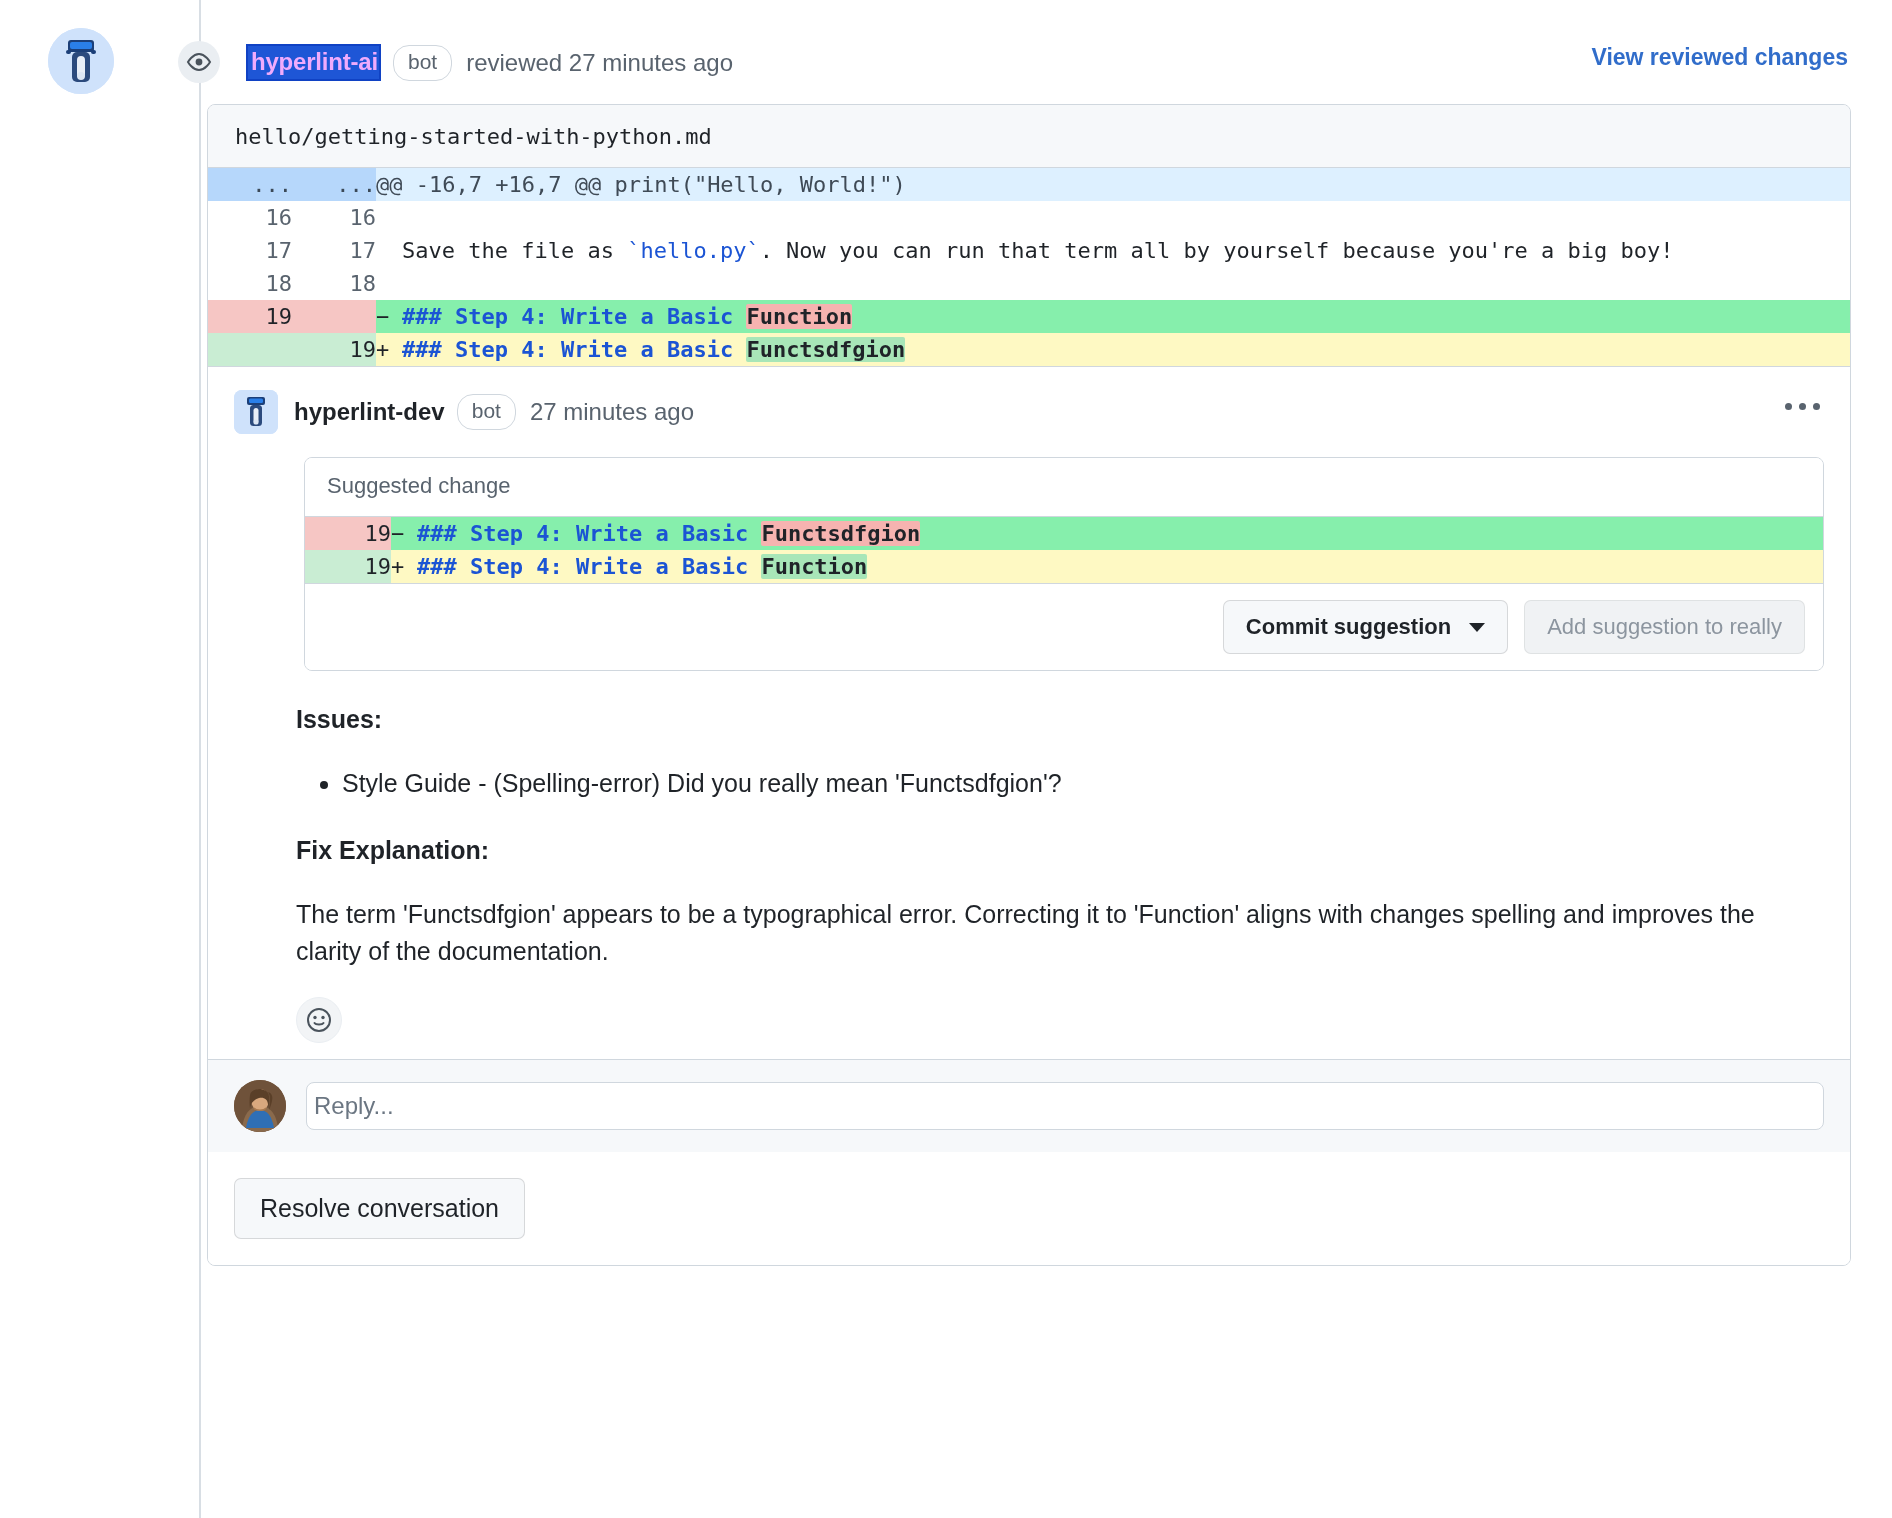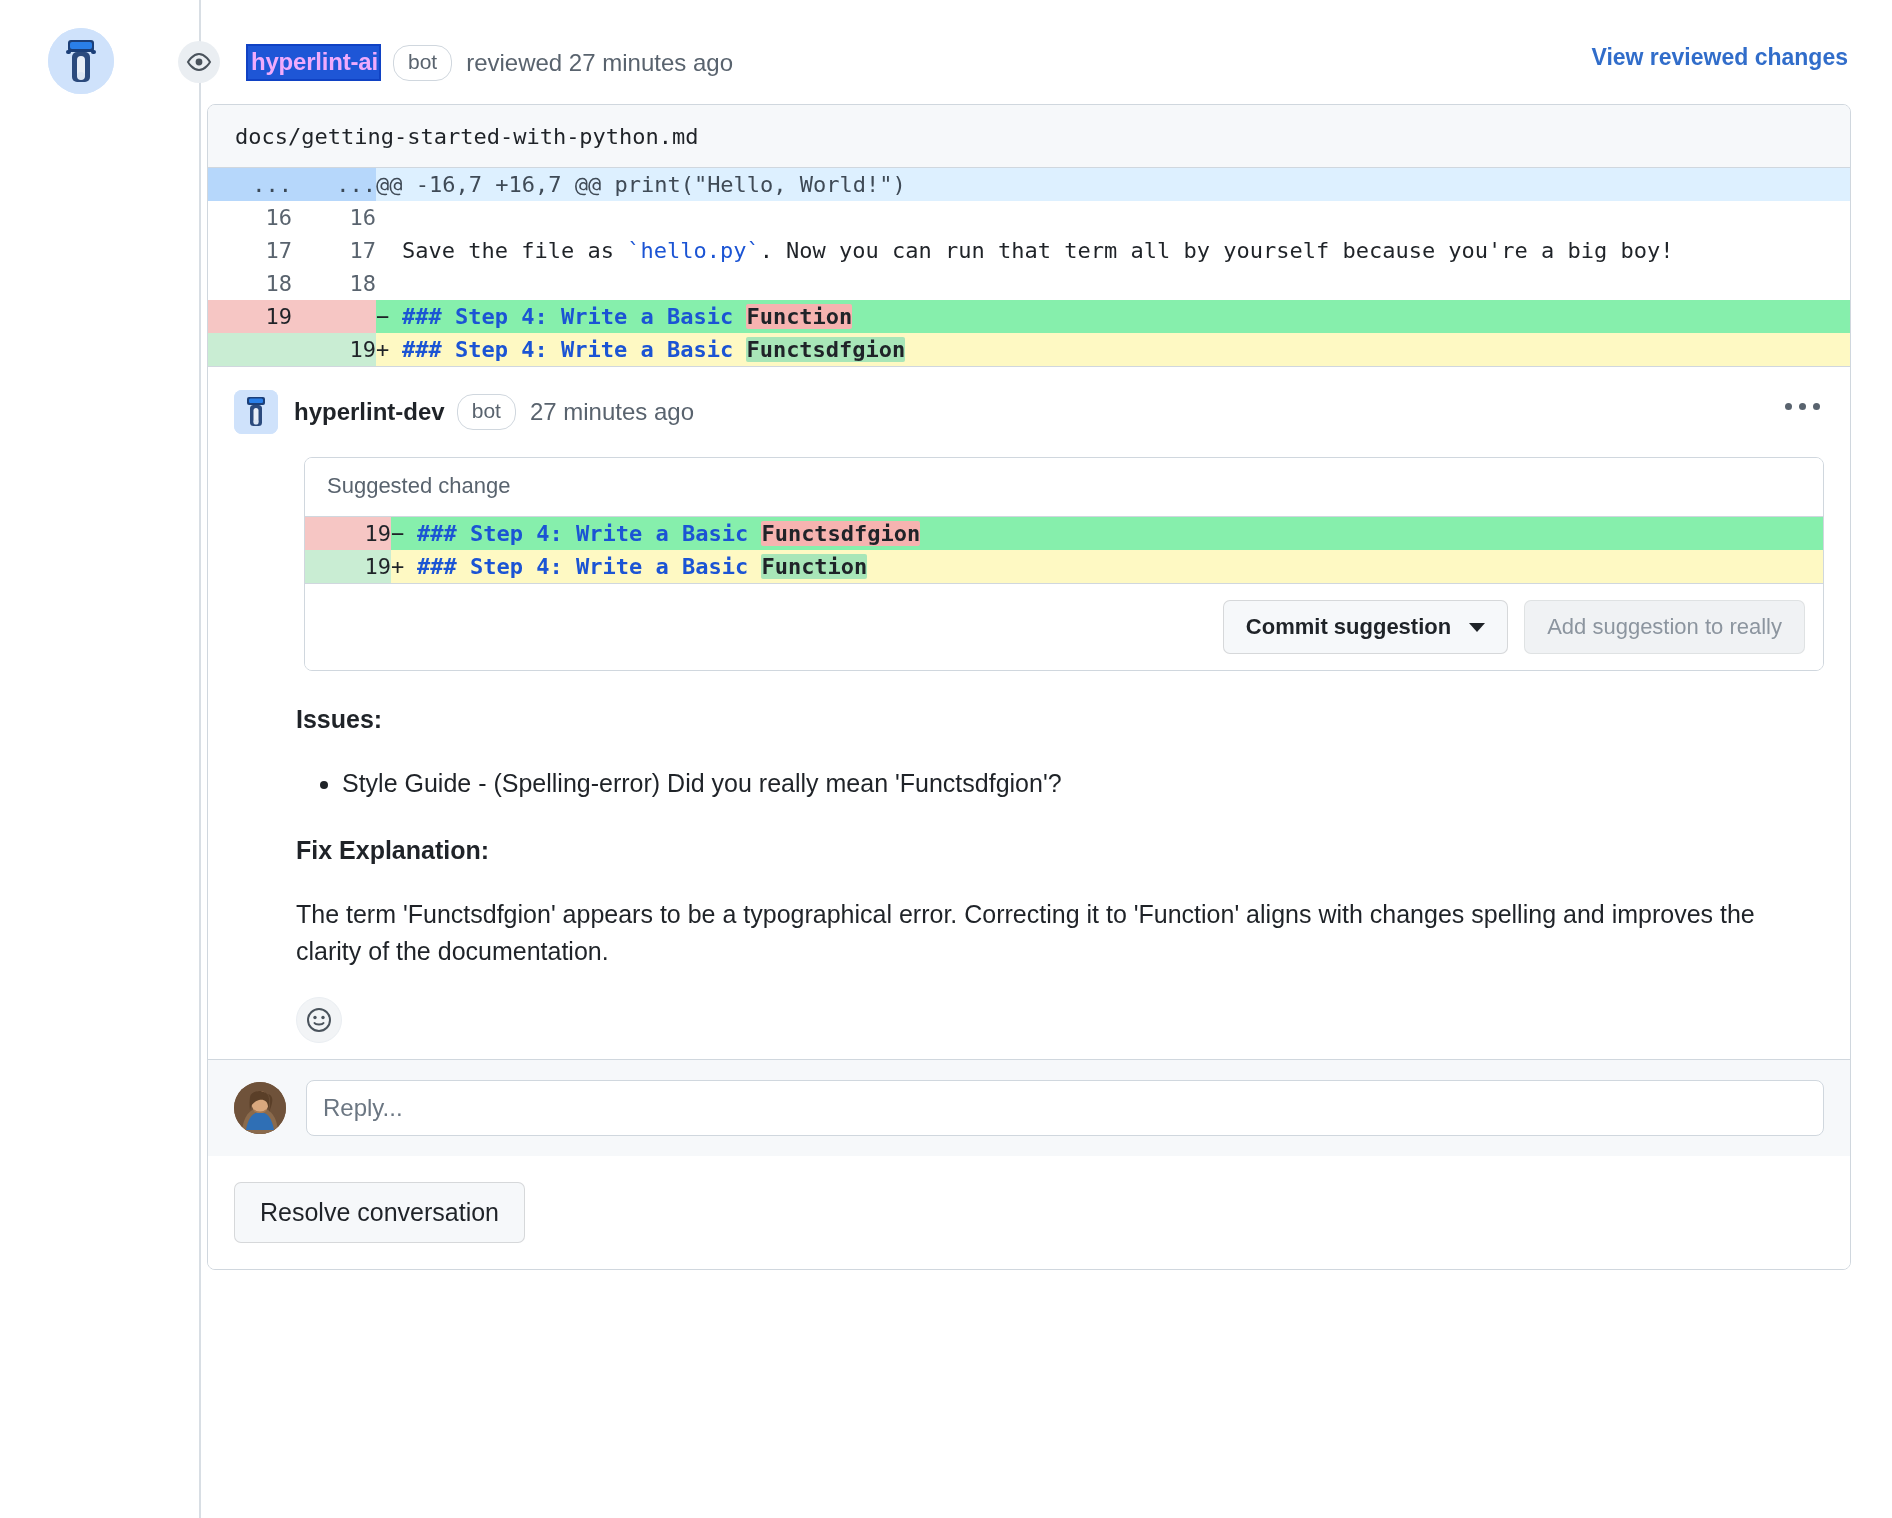--- a/index.html
+++ b/index.html
@@ -265,25 +265,25 @@
   .reply-avatar {
     width: 52px; height: 52px;
     border-radius: 50%;
     overflow: hidden;
     flex: 0 0 auto;
     background: #7a5b41;
   }
   .reply-avatar svg { display: block; width: 52px; height: 52px; }
   .reply-input {
     flex: 1 1 auto;
-    height: 56px;
+    height: 48px;
     border: 1px solid #d0d7de;
     border-radius: 8px;
     background: #ffffff;
-    padding: 0 16px;
+    padding: 0 7px;
     font-size: 24px;
     font-family: "Liberation Sans", sans-serif;
     color: #1f2328;
   }
   .reply-input::placeholder { color: #6b7682; }
 
   .resolve-row {
     background: #ffffff;
     padding: 26px;
   }
@@ -326,21 +326,21 @@
       <span class="username-selected">hyperlint-ai</span>
       <span class="bot-pill">bot</span>
       <span class="meta-text">reviewed 27 minutes ago</span>
     </div>
 
     <a class="view-changes-link" href="#">View reviewed changes</a>
   </div>
 
   <div class="diff-card">
 
-    <div class="diff-filename">docs/getting-started-with-python.md</div>
+    <div class="diff-filename">hello/getting-started-with-python.md</div>
 
     <table class="diff">
       <tbody>
         <tr class="hunk">
           <td class="ln">...</td>
           <td class="ln">...</td>
           <td class="code">@@ -16,7 +16,7 @@ print("Hello, World!")</td>
         </tr>
 
         <tr class="ctx">

